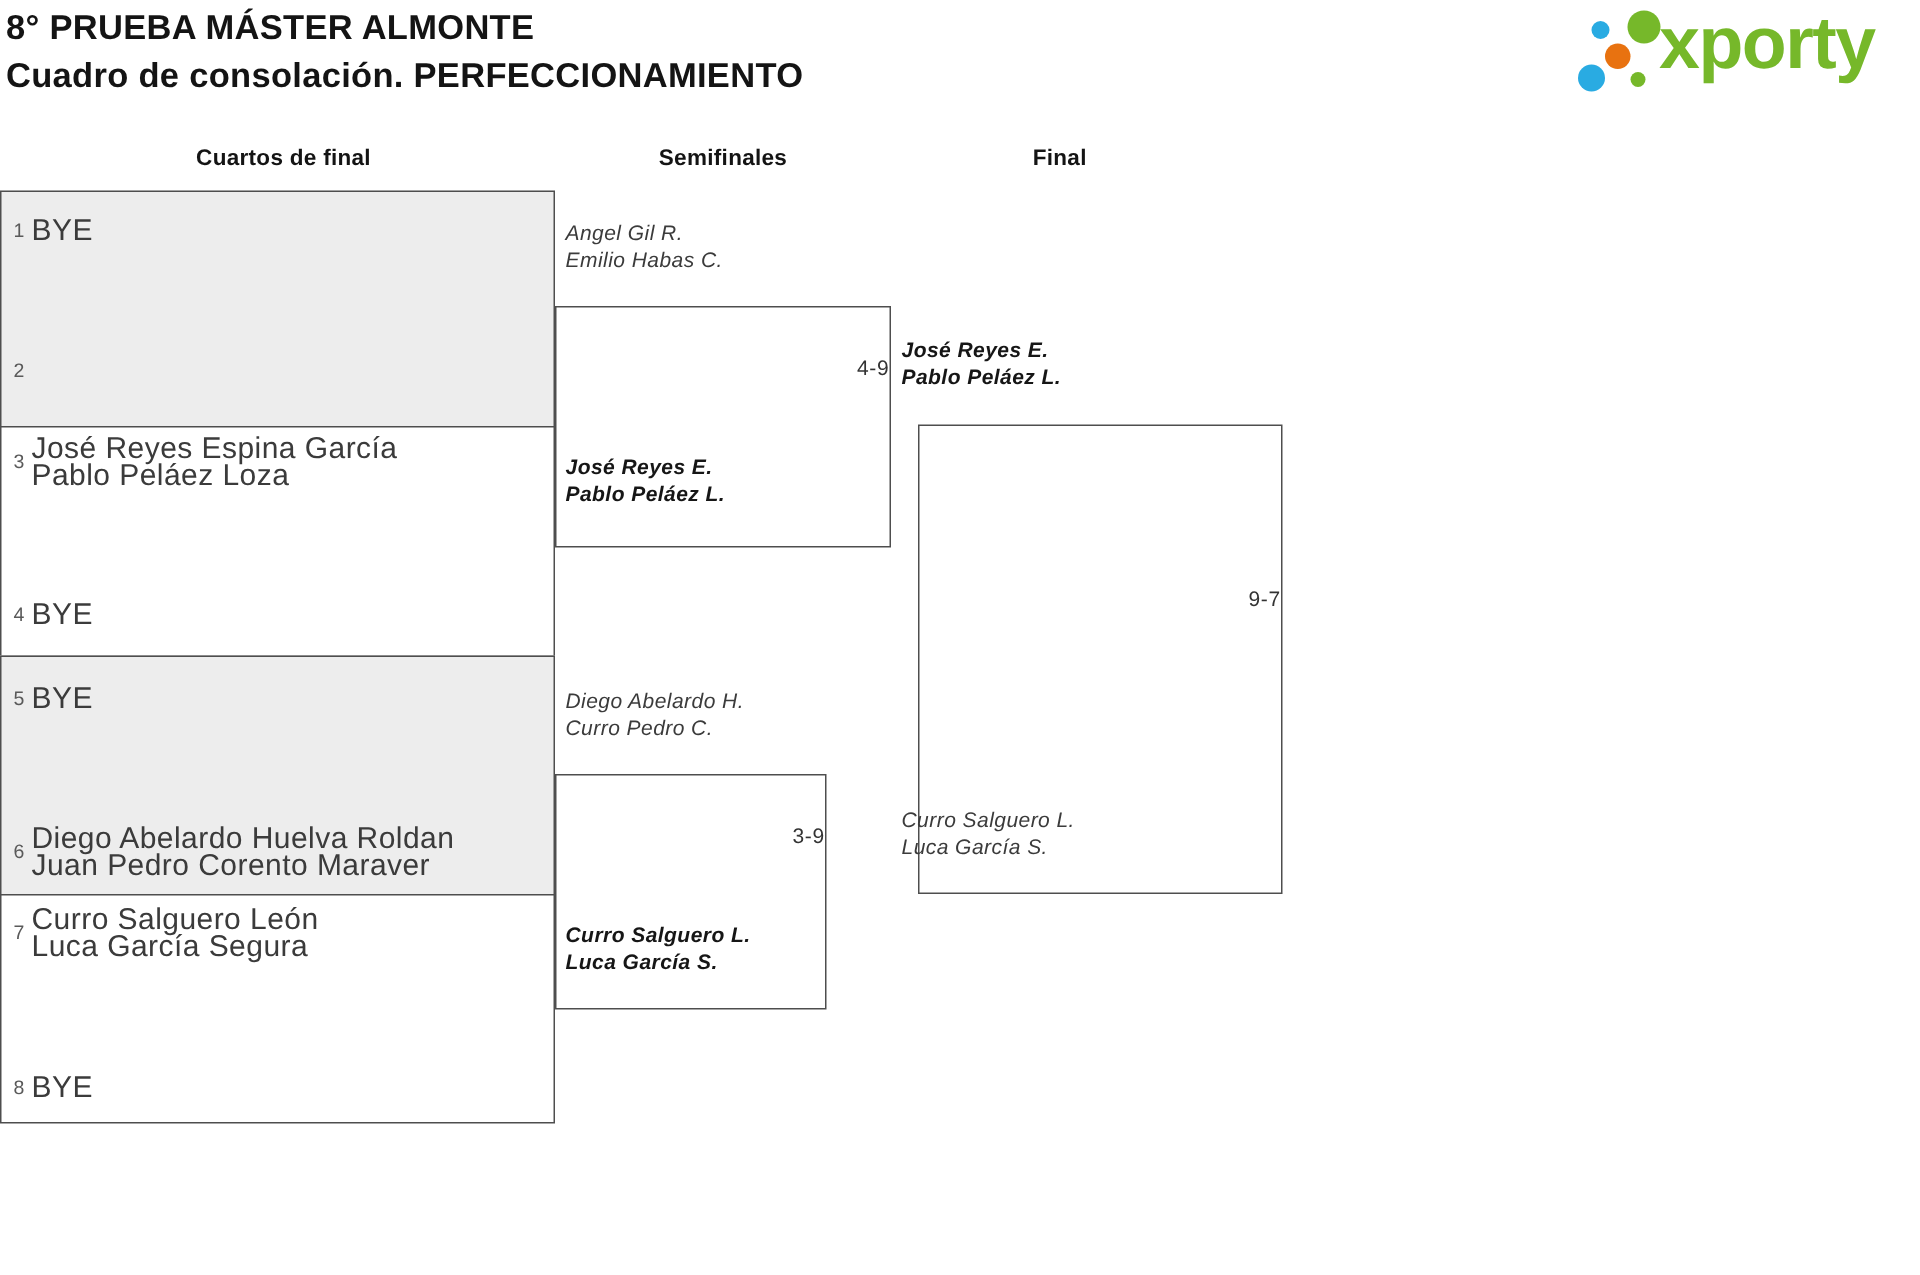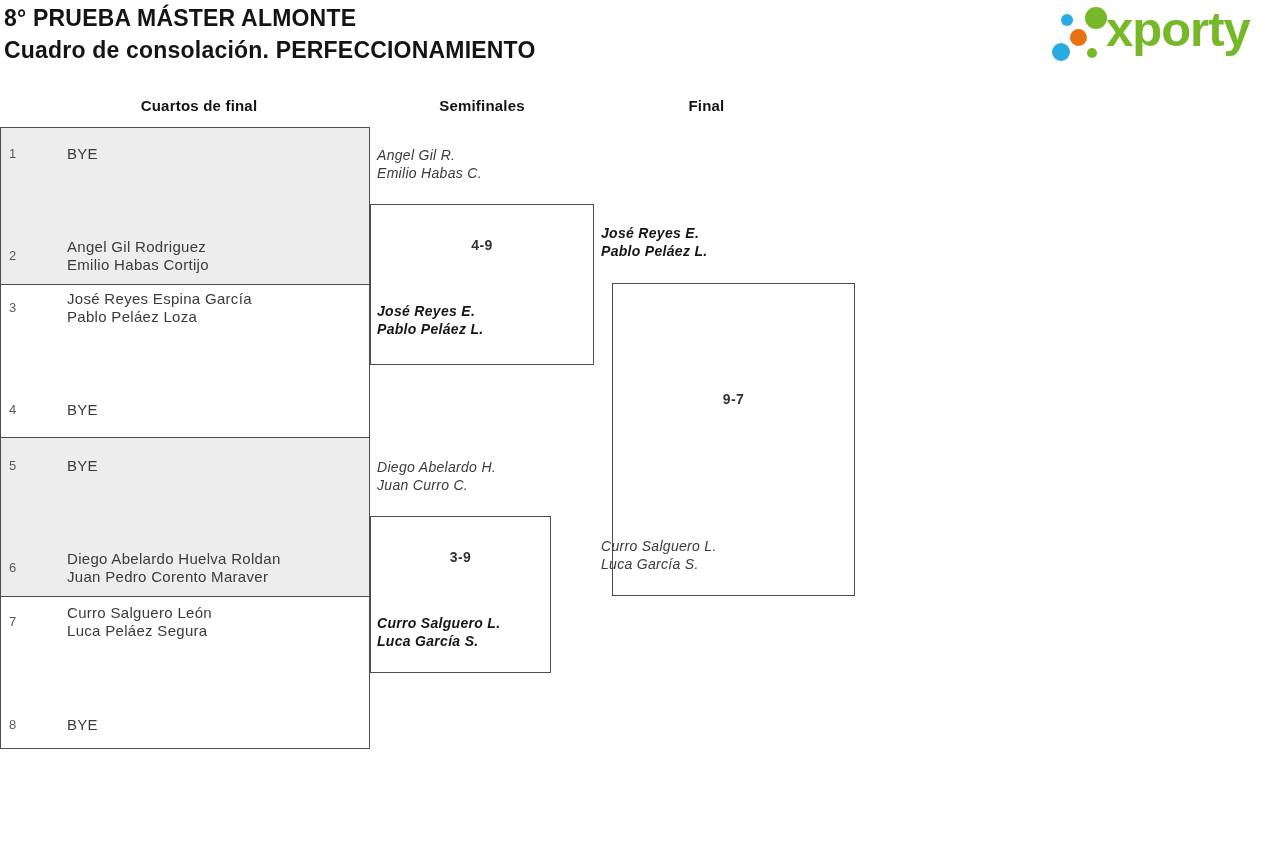--- a/index.html
+++ b/index.html
@@ -52,33 +52,33 @@
   
   .box{position:absolute;border:1px solid var(--box-border);background:#fff;}
   .box.shaded{background:var(--shaded-box-bg);}
   .qf{left:0;width:370px;}
 
   .entrant{position:absolute;left:0;right:0;display:flex;align-items:center;}
   .seed{
     flex:0 0 20px;padding-left:8px;
     font-size:13px;color:var(--seed-color);line-height:18px;
   }
-  .names{font-size:15px;line-height:18px;color:var(--text-normal);letter-spacing:.3px;margin-left:46px;}
+  .names{font-size:20px;line-height:18px;color:var(--text-normal);letter-spacing:.3px;}
   .nline{white-space:nowrap;}
 
   .team-label{
     position:absolute;font-size:14px;line-height:18px;color:var(--text-normal);
     letter-spacing:.3px;
     font-style:italic;
   }
   .team-label.bold,.names.bold{font-weight:700;color:var(--text-bold);}
 
   .score{
-    position:absolute;left:0;right:0;text-align:center;
-    font-size:14px;color:var(--score-color);letter-spacing:.5px;line-height:18px;font-weight:bold;
+    position:absolute;left:0;right:0;text-align:right;
+    font-size:14px;color:var(--score-color);letter-spacing:.5px;line-height:18px;
   }
 </style>
 </head>
 <body>
 
 <div class="page">
 
   <div class="title">
     <div>8° PRUEBA MÁSTER ALMONTE</div>
     <div>Cuadro de consolación. PERFECCIONAMIENTO</div>
@@ -88,37 +88,33 @@
     <span class="logo-dots">
       <span class="dot d-blue-small"></span>
       <span class="dot d-green-large"></span>
       <span class="dot d-orange"></span>
       <span class="dot d-blue-large"></span>
       <span class="dot d-green-small"></span>
     </span>
     <span class="logo-text">xporty</span>
   </div>
 
-  <div class="round-header" style="left:14px;width:370px">Cuartos de final</div>
+  <div class="round-header" style="left:4px;width:370px">Cuartos de final</div>
   <div class="round-header" style="left:370px;width:224px">Semifinales</div>
   <div class="round-header" style="left:594px;width:225px">Final</div>
 
   <div class="box qf shaded" style="top:127px;height:159px">
     <div class="entrant" style="top:17px">
       <span class="seed">1</span>
       <div class="names">
         <div class="nline">BYE</div>
       </div>
     </div>
     <div class="entrant" style="top:110px">
       <span class="seed">2</span>
-      <div class="names">
-        <div class="nline">Angel Gil Rodriguez</div>
-        <div class="nline">Emilio Habas Cortijo</div>
-      </div>
     </div>
   </div>
 
   <div class="box qf" style="top:284px;height:154px">
     <div class="entrant" style="top:5px">
       <span class="seed">3</span>
       <div class="names">
         <div class="nline">José Reyes Espina García</div>
         <div class="nline">Pablo Peláez Loza</div>
       </div>
@@ -145,21 +141,21 @@
         <div class="nline">Juan Pedro Corento Maraver</div>
       </div>
     </div>
   </div>
 
   <div class="box qf" style="top:596px;height:153px">
     <div class="entrant" style="top:7px">
       <span class="seed">7</span>
       <div class="names">
         <div class="nline">Curro Salguero León</div>
-        <div class="nline">Luca Peláez Segura</div>
+        <div class="nline">Luca García Segura</div>
       </div>
     </div>
     <div class="entrant" style="top:119px">
       <span class="seed">8</span>
       <div class="names">
         <div class="nline">BYE</div>
       </div>
     </div>
   </div>
 
@@ -170,21 +166,21 @@
   <div class="box" style="left:370px;top:204px;width:224px;height:161px">
     <div class="score" style="top:31px">4-9</div>
   </div>
   <div class="team-label bold" style="left:377px;top:302px">
     <div class="nline">José Reyes E.</div>
     <div class="nline">Pablo Peláez L.</div>
   </div>
 
   <div class="team-label" style="left:377px;top:458px">
     <div class="nline">Diego Abelardo H.</div>
-    <div class="nline">Juan Curro C.</div>
+    <div class="nline">Curro Pedro C.</div>
   </div>
   <div class="box" style="left:370px;top:516px;width:181px;height:157px">
     <div class="score" style="top:31px">3-9</div>
   </div>
   <div class="team-label bold" style="left:377px;top:614px">
     <div class="nline">Curro Salguero L.</div>
     <div class="nline">Luca García S.</div>
   </div>
 
   <div class="team-label bold" style="left:601px;top:224px">

